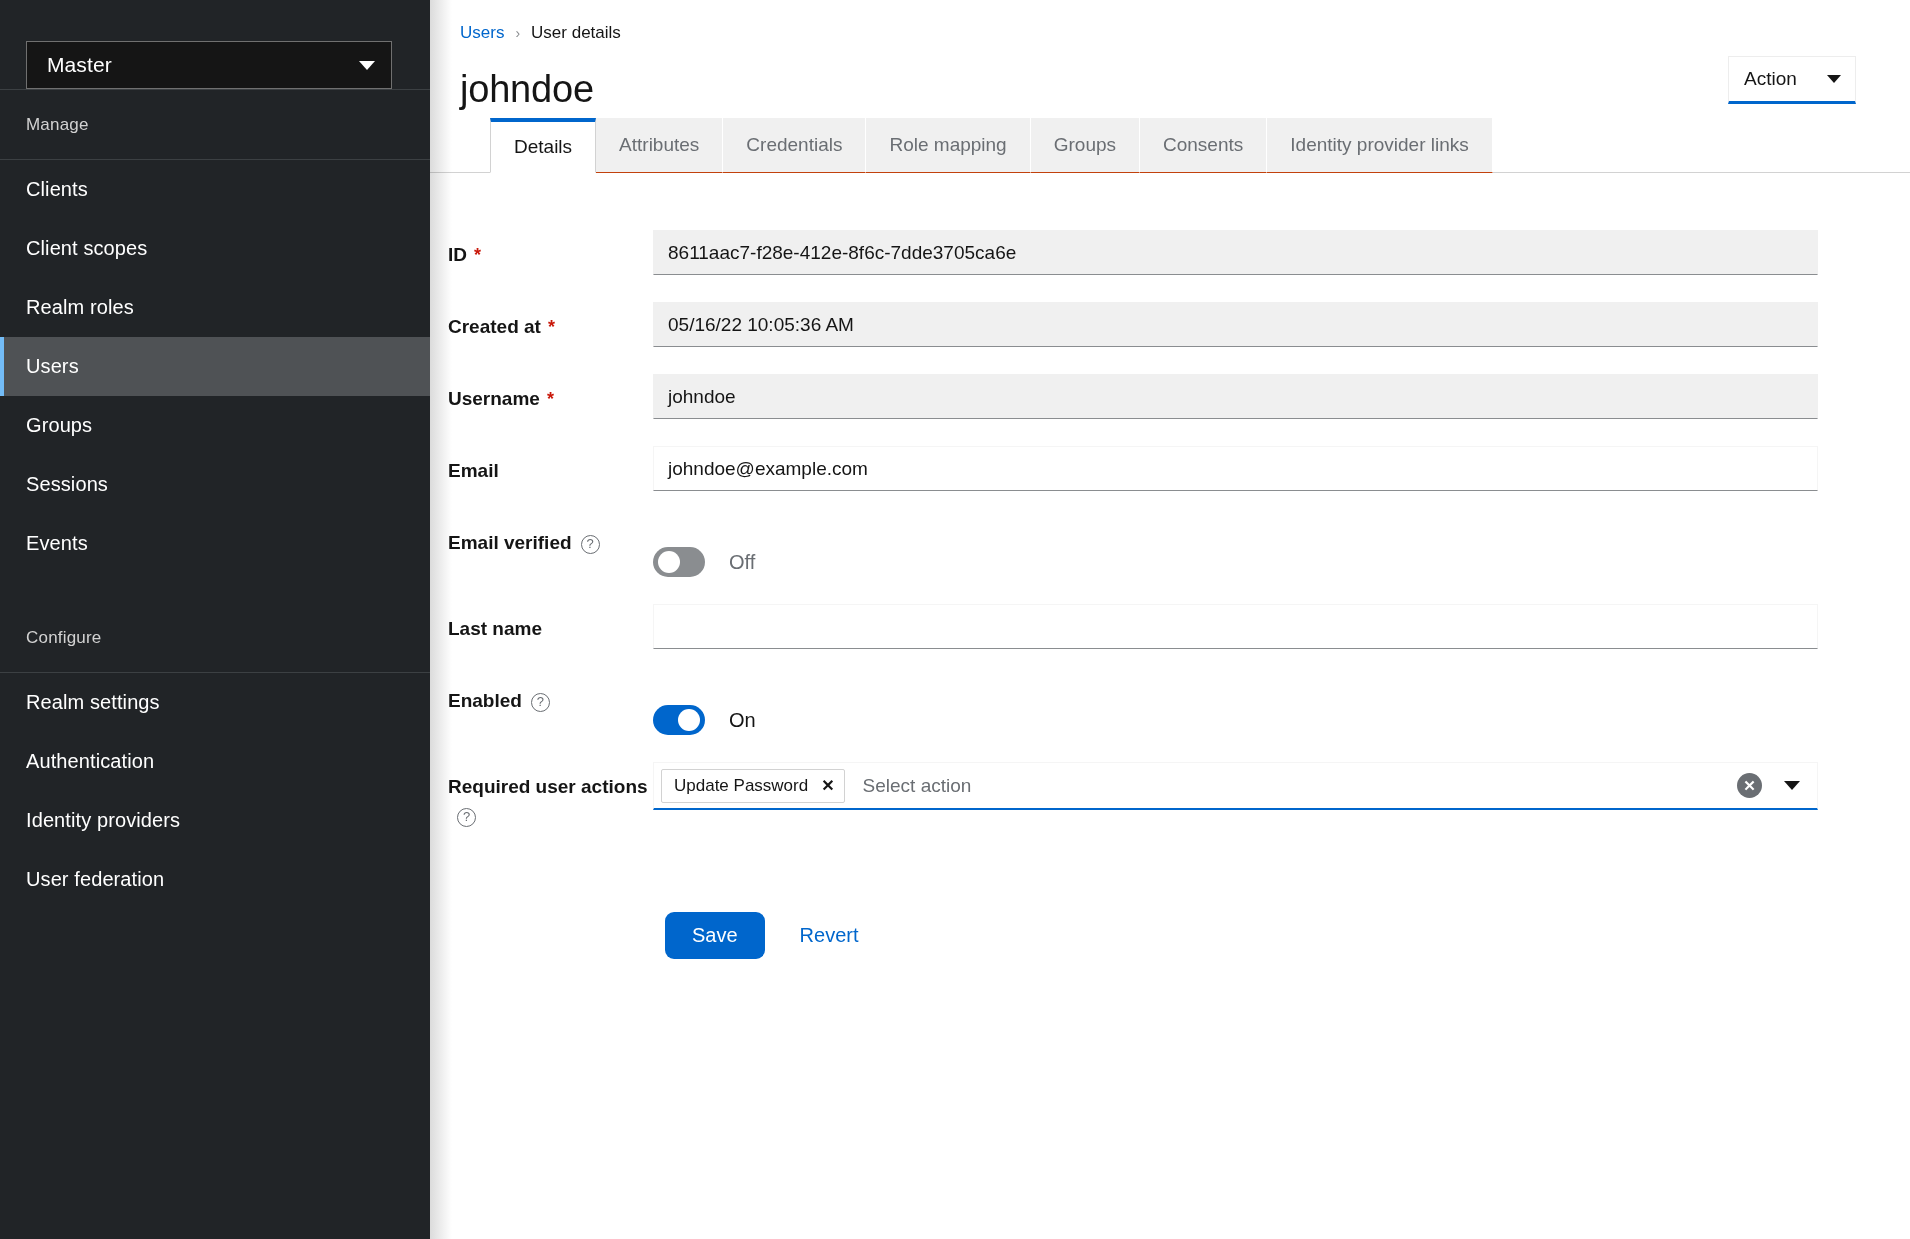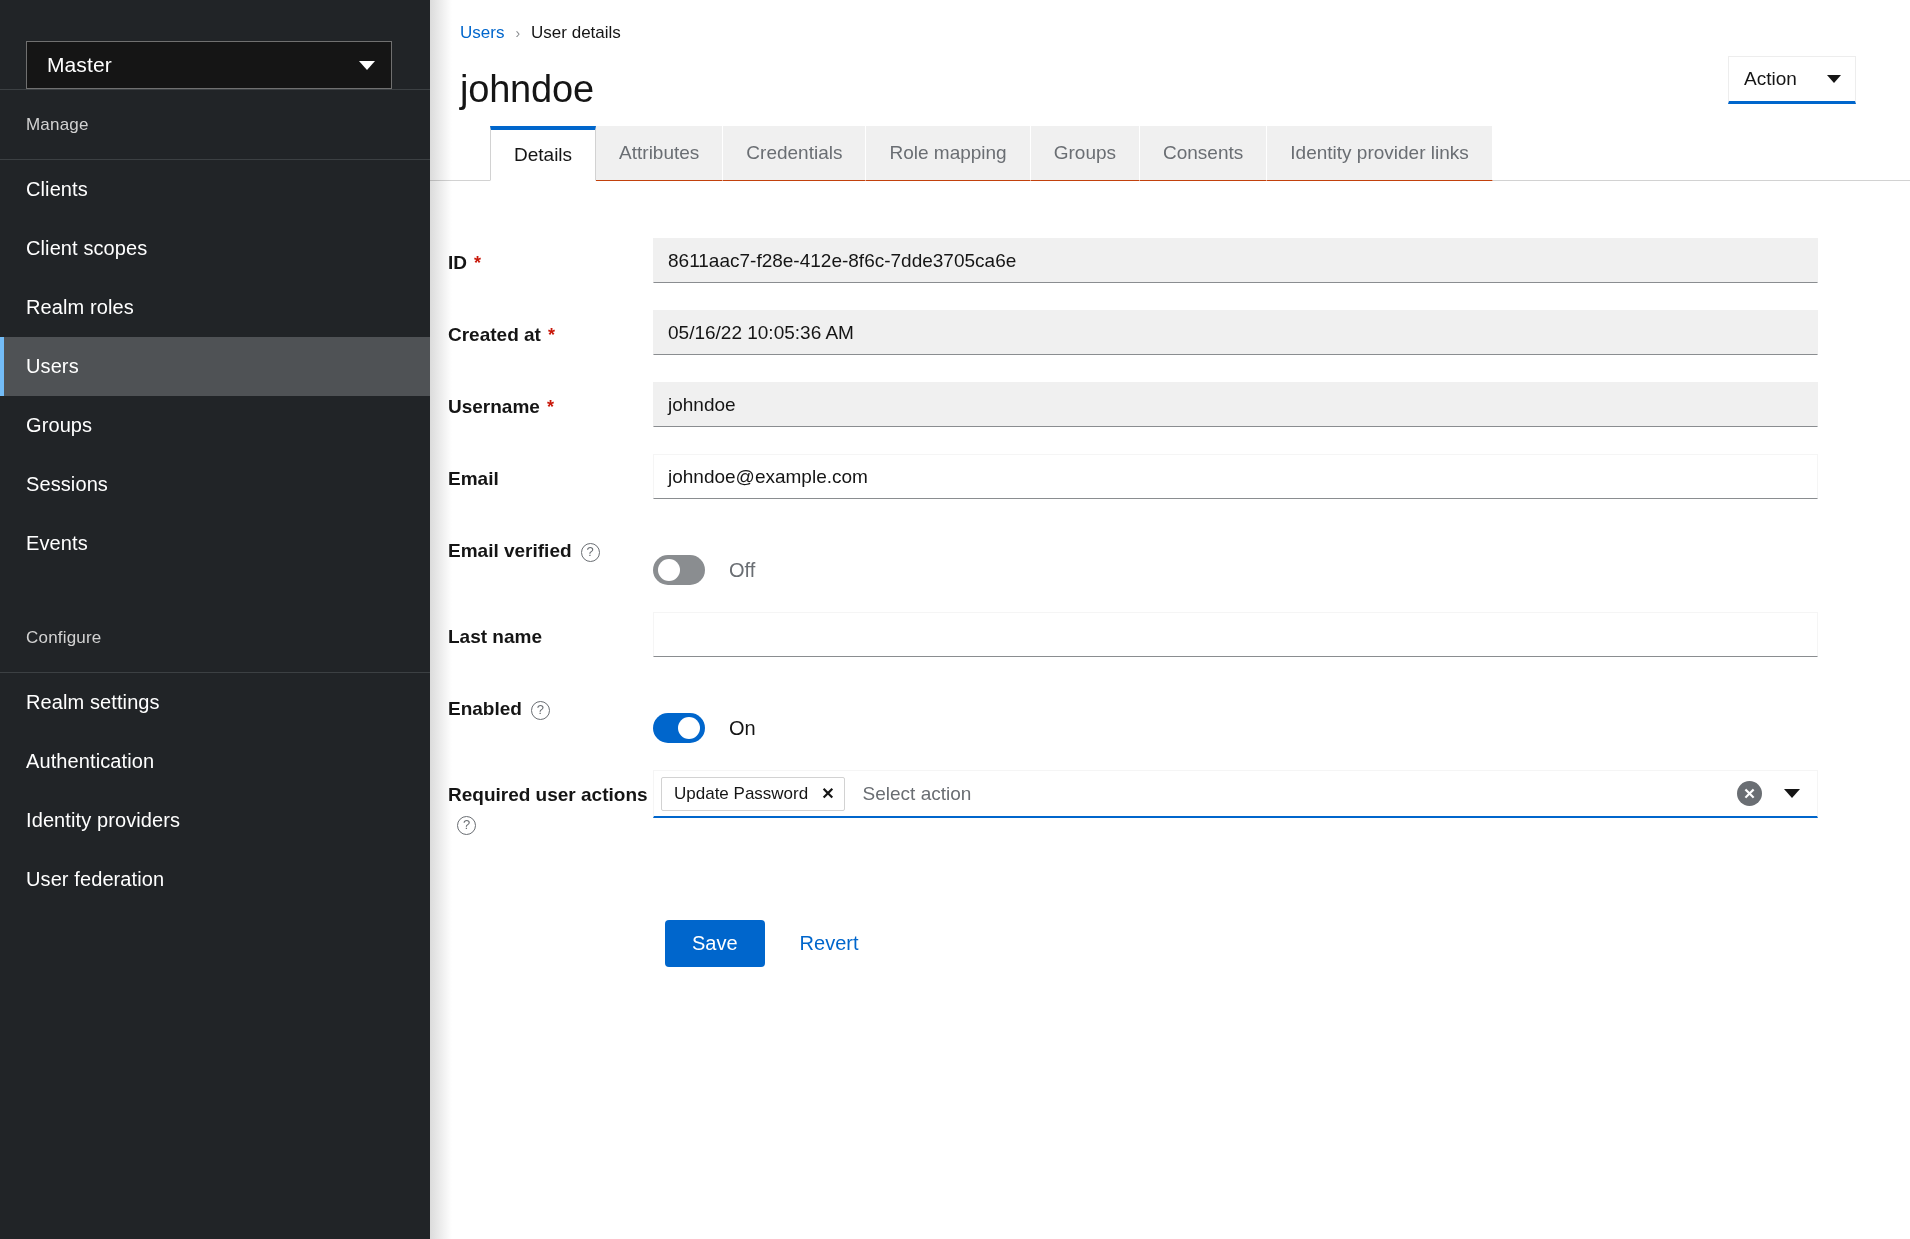--- a/index.html
+++ b/index.html
@@ -151,21 +151,21 @@
   .action-dropdown .label { font-size: 19px; color: #151515; }
   .caret-down-dark {
     width: 0; height: 0;
     border-left: 7px solid transparent;
     border-right: 7px solid transparent;
     border-top: 8px solid #151515;
   }
 
   
   .tabs-wrap {
-    margin-top: 18px;
+    margin-top: 10px;
     padding-left: 60px;
     height: 55px;
     position: relative;
   }
   .tabs-wrap:after {
     content: "";
     position: absolute;
     left: 0; right: 0; bottom: 0;
     height: 1px;
     background: #d2d2d2;
@@ -340,21 +340,21 @@
   .form-actions {
     display: flex;
     align-items: center;
     padding-left: 235px;
     margin-top: 82px;
   }
   .btn-primary {
     background: #06c;
     color: #ffffff;
     border: none;
-    border-radius: 4px;
+    border-radius: 9px;
     height: 47px;
     padding: 0 27px;
     font-size: 20px;
     cursor: pointer;
     font-family: "Liberation Sans", sans-serif;
   }
   .btn-link {
     background: transparent;
     border: none;
     color: #06c;

